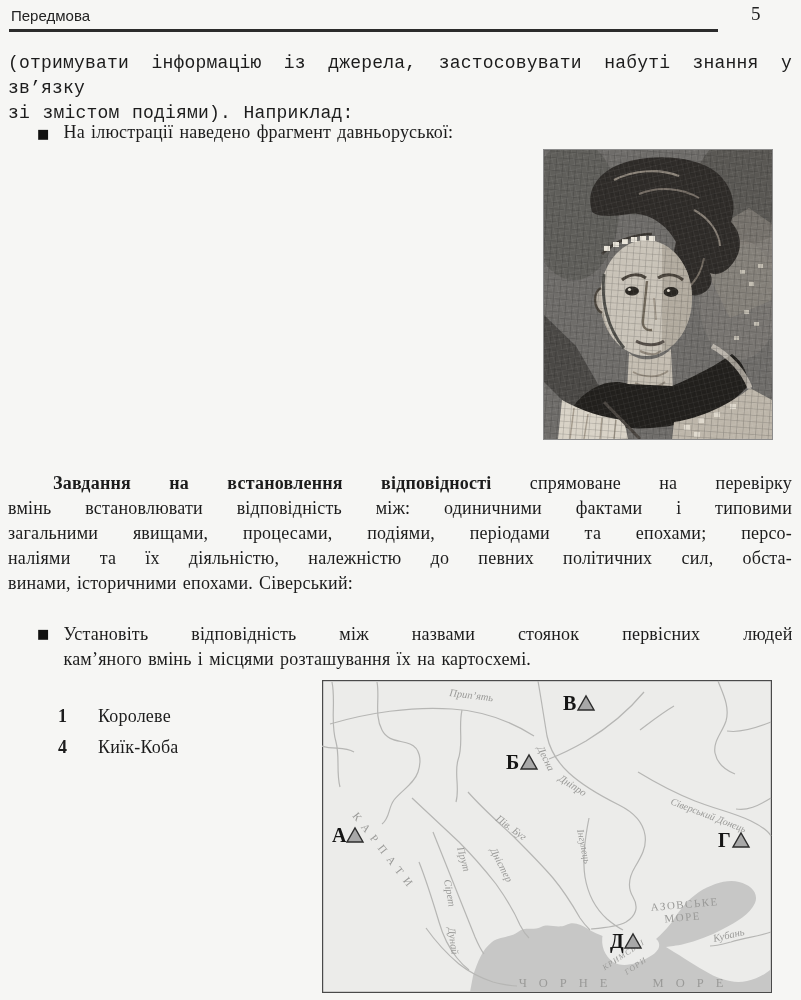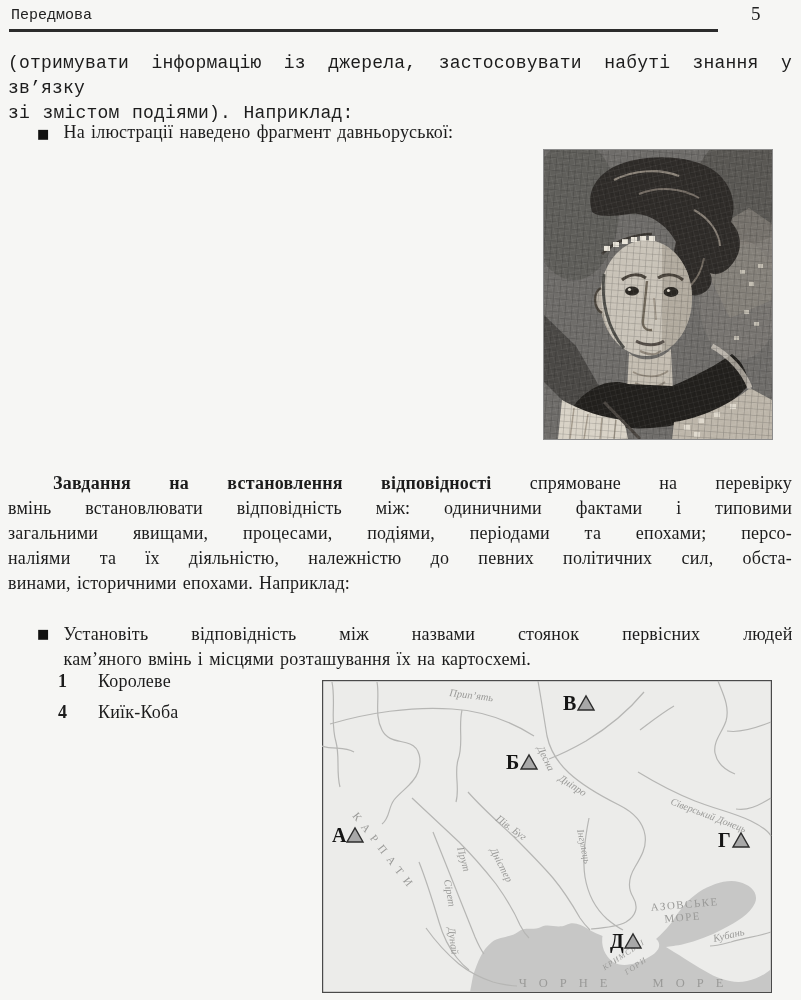--- a/index.html
+++ b/index.html
@@ -2,40 +2,40 @@
 <html><head>
 <meta charset="utf-8">
 <style>
   html,body{margin:0;padding:0;background:#dcdcdc;}
   .page{
     position:relative;width:801px;height:1000px;margin:0 auto;
     background:#f6f6f4;color:#1c1c1c;overflow:hidden;
     font-family:"Liberation Serif","DejaVu Serif",serif;
   }
   
-  .hdr-title{position:absolute;left:11px;top:7px;font-family:Liberation Mono, monospace;font-size:15px;color:#222;}
+  .hdr-title{position:absolute;left:11px;top:7px;font-family:Liberation Sans, sans-serif;font-size:15px;color:#222;}
   .hdr-page{position:absolute;left:751px;top:3px;font-size:19px;color:#222;}
   .hdr-rule{position:absolute;left:9px;top:29px;width:709px;height:3px;background:#2b2b2b;}
   
   .para{position:absolute;font-size:18px;line-height:25.1px;letter-spacing:.2px;word-spacing:1.5px;}
   .p1{left:8px;top:51px;width:784px;font-family:Liberation Mono, monospace;}
   .p2{left:8px;top:471px;width:784px;}
   .jline{text-align:justify;text-align-last:justify;-moz-text-align-last:justify;}
   .jline.last{text-align-last:left;-moz-text-align-last:left;}
   .indent{text-indent:45px;}
   
   .qrow{position:absolute;display:flex;align-items:flex-start;font-size:18px;letter-spacing:.2px;word-spacing:1.5px;}
   .q1{left:37px;top:122px;}
   .q2{left:37px;top:622px;}
   .bullet{font-family:"DejaVu Sans",sans-serif;font-size:13px;line-height:24px;margin-right:14px;color:#111;}
   .q2text{width:729px;line-height:25.4px;}
   
   .letterlist{position:absolute;margin:0;padding:0;list-style:none;font-size:18px;letter-spacing:.2px;}
   .options{left:58px;top:153px;}
-  .sites{left:58px;top:671px;}
+  .sites{left:58px;top:706px;}
   .letterlist li{height:30.6px;}
   .key{display:inline-block;width:40px;font-weight:bold;}
   
   .mosaic{position:absolute;left:543px;top:149px;width:228px;height:289px;border:1px solid #8b8b8b;background:#6f6d6a;}
   
   .map{position:absolute;left:322px;top:680px;width:450px;height:313px;}
   .map svg text{font-family:"Liberation Serif","DejaVu Serif",serif;}
   .riv-label{font-style:italic;font-size:10.5px;}
   .riv-label.sm{font-size:10px;}
   .mt-label{font-size:11px;letter-spacing:6.5px;}
@@ -152,21 +152,21 @@
       <rect width="228" height="289" fill="url(#tess)"></rect>
       <rect width="228" height="289" fill="url(#tess2)"></rect>
     </svg>
   </div>
 
   <div class="para p2">
     <div class="jline indent"><b>Завдання на встановлення відповідності</b><span> спрямоване на перевірку</span></div>
     <div class="jline">вмінь встановлювати відповідність між: одиничними фактами і типовими</div>
     <div class="jline">загальними явищами, процесами, подіями, періодами та епохами; персо-</div>
     <div class="jline">наліями та їх діяльністю, належністю до певних політичних сил, обста-</div>
-    <div class="jline last">винами, історичними епохами. Наприклад:</div>
+    <div class="jline last">винами, історичними епохами. Сіверський:</div>
   </div>
 
   <div class="qrow q2">
     <span class="bullet">■</span>
     <div class="q2text">
       <div class="jline">Установіть відповідність між назвами стоянок первісних людей</div>
       <div class="jline last">кам’яного вмінь і місцями розташування їх на картосхемі.</div>
     </div>
   </div>
 

